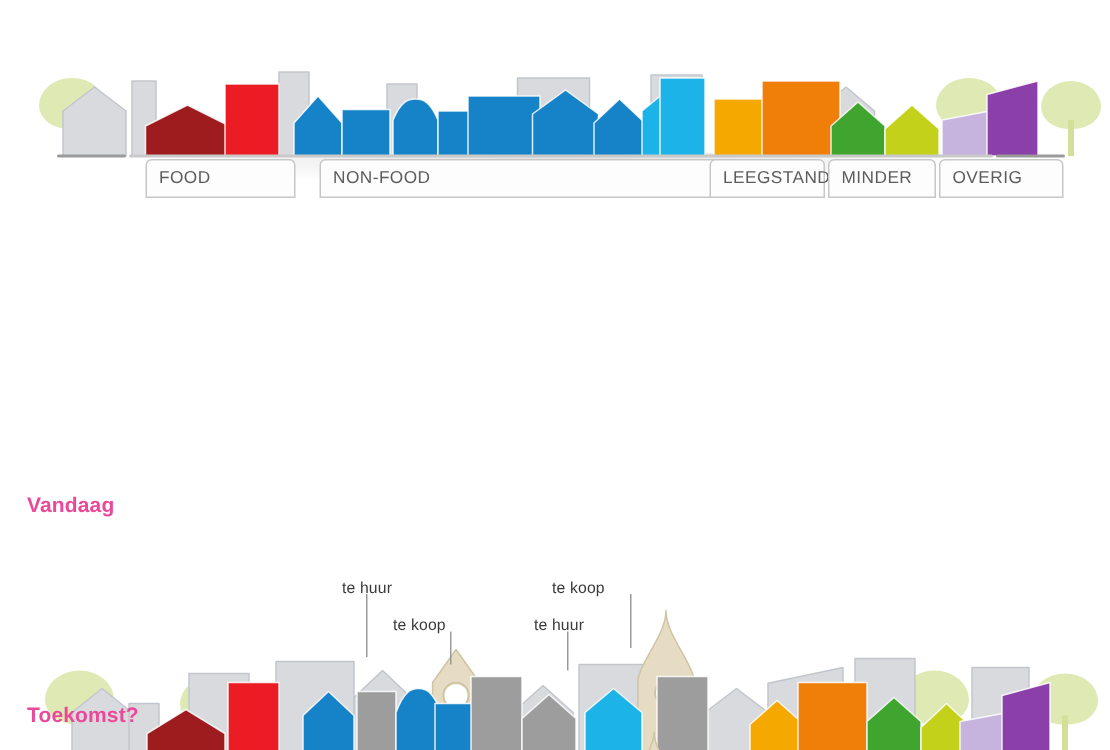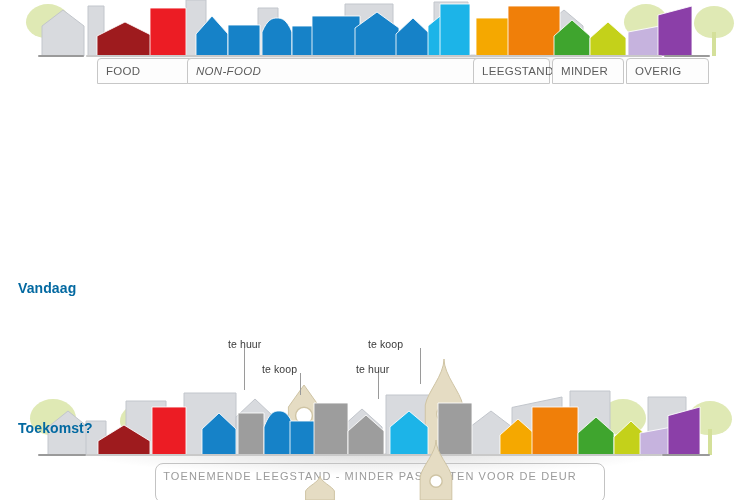--- a/index.html
+++ b/index.html
@@ -5,24 +5,24 @@
 <style>
   html,body{margin:0;padding:0;}
   body{
     width:740px;height:500px;overflow:hidden;background:#ffffff;
     font-family:"Liberation Sans", sans-serif;
     -webkit-font-smoothing:antialiased;
   }
   .page{position:relative;width:740px;height:500px;}
 
   
-  .section{position:absolute;left:0;width:740px;}
+  .section{position:absolute;left:0;width:740px;margin-top:48px;}
   .section-title{
     position:absolute;left:18px;font-size:14px;font-weight:bold;
-    color:#0369a1;letter-spacing:.1px;white-space:nowrap;
+    color:#ec4899;letter-spacing:.1px;white-space:nowrap;
   }
 
   
   .scene{position:absolute;left:0;width:740px;}
 
   
   .ground-shadow{
     position:absolute;left:86px;width:568px;height:22px;
     background:radial-gradient(ellipse at 50% 0%, rgba(0,0,0,.13) 0%, rgba(0,0,0,.05) 45%, rgba(0,0,0,0) 72%);
   }
@@ -215,21 +215,21 @@
           </svg>
         </div>
         <div class="baseline" style="left: 86px; width: 576px; top: 55px; background: rgb(201, 201, 201);"></div>
         <div class="baseline" style="left: 38px; width: 46px; top: 55px;"></div>
         <div class="baseline" style="left: 664px; width: 46px; top: 55px;"></div>
       </div>
     <div class="cats" id="past-cats" style="top:58px;">
         <div class="cat" style="left: 97px; width: 100px;">
           <span>FOOD</span>
         </div>
-        <div class="cat" style="left: 187px; width: 300px; font-style: italic;">
+        <div class="cat" style="left: 213px; width: 300px;">
           <span>NON-FOOD</span>
         </div>
         <div class="cat" style="left: 473px; width: 77px;">
           <span>LEEGSTAND</span>
         </div>
         <div class="cat" style="left: 552px; width: 72px;">
           <span>MINDER</span>
         </div>
         <div class="cat" style="left: 626px; width: 83px;">
           <span>OVERIG</span>

